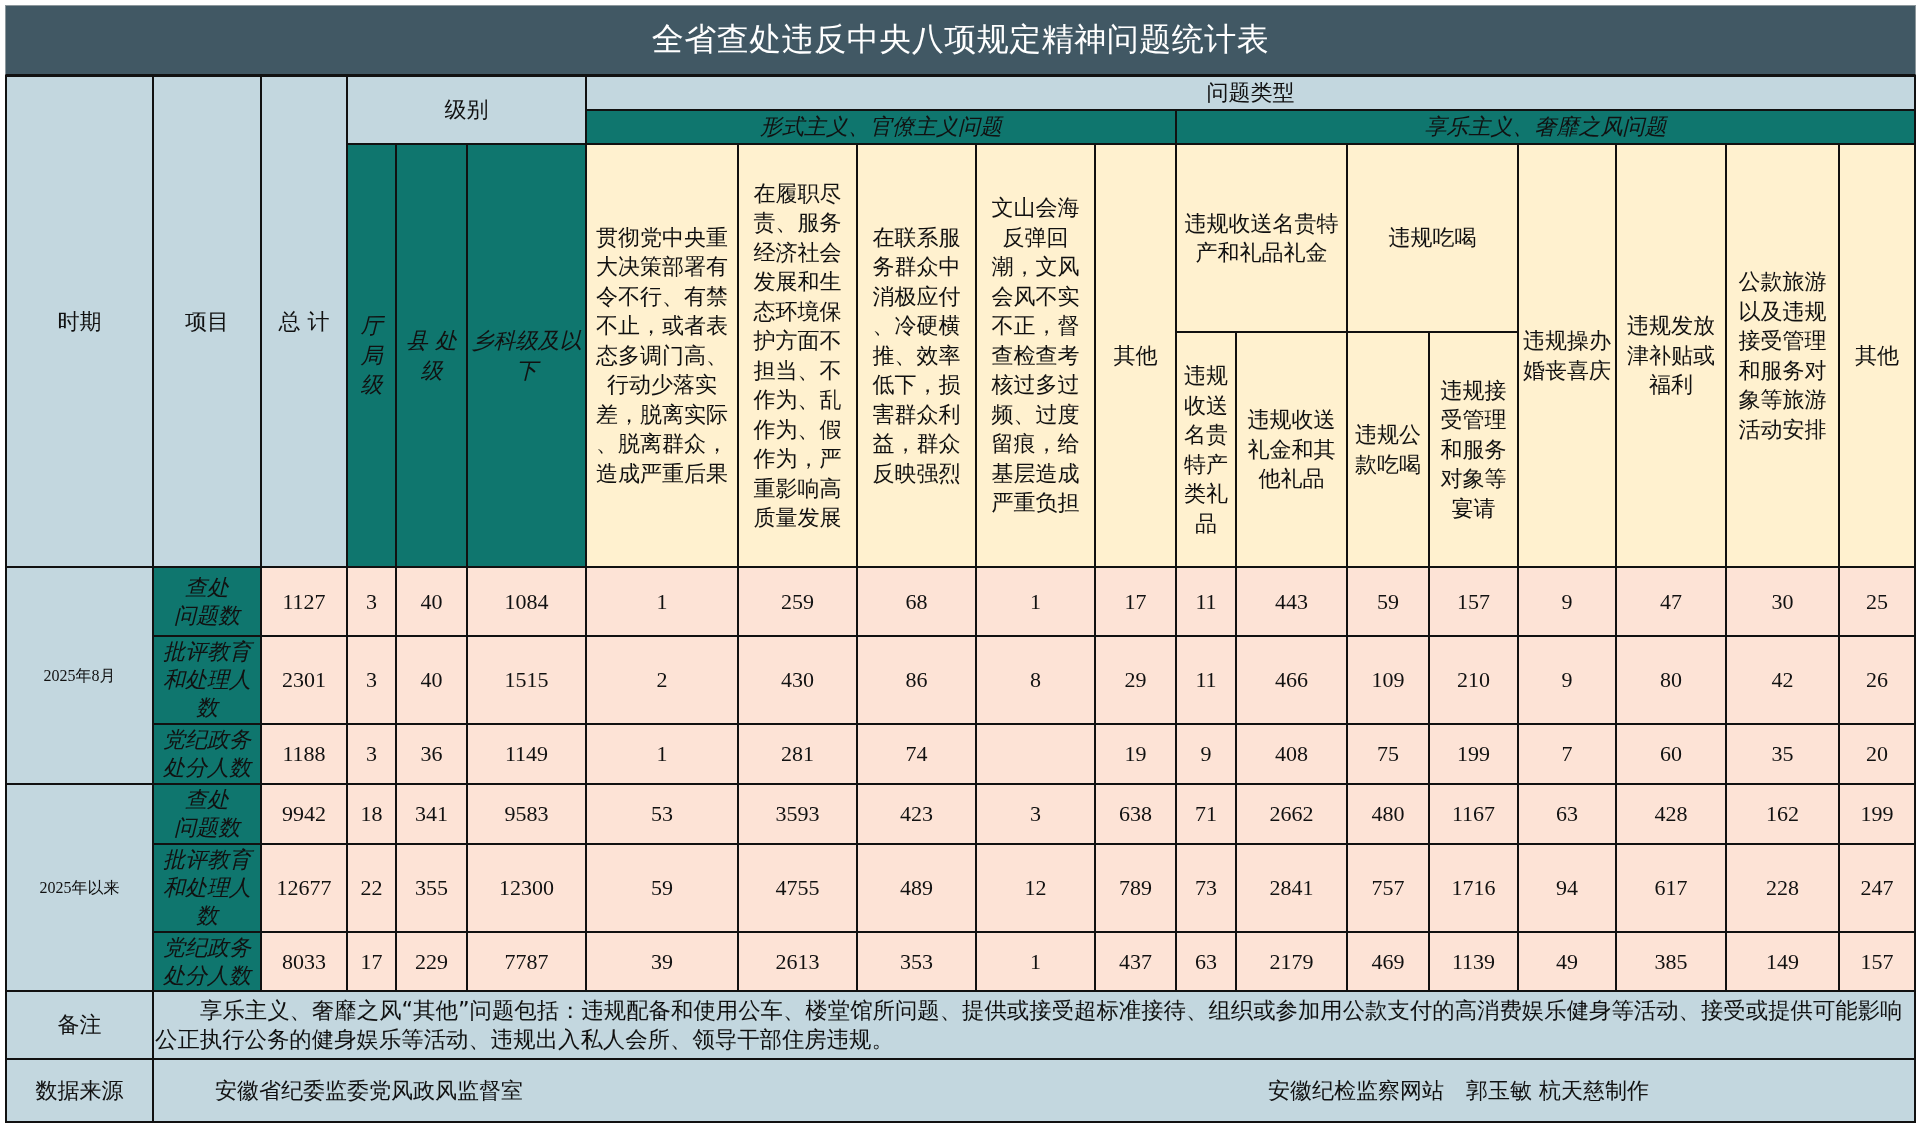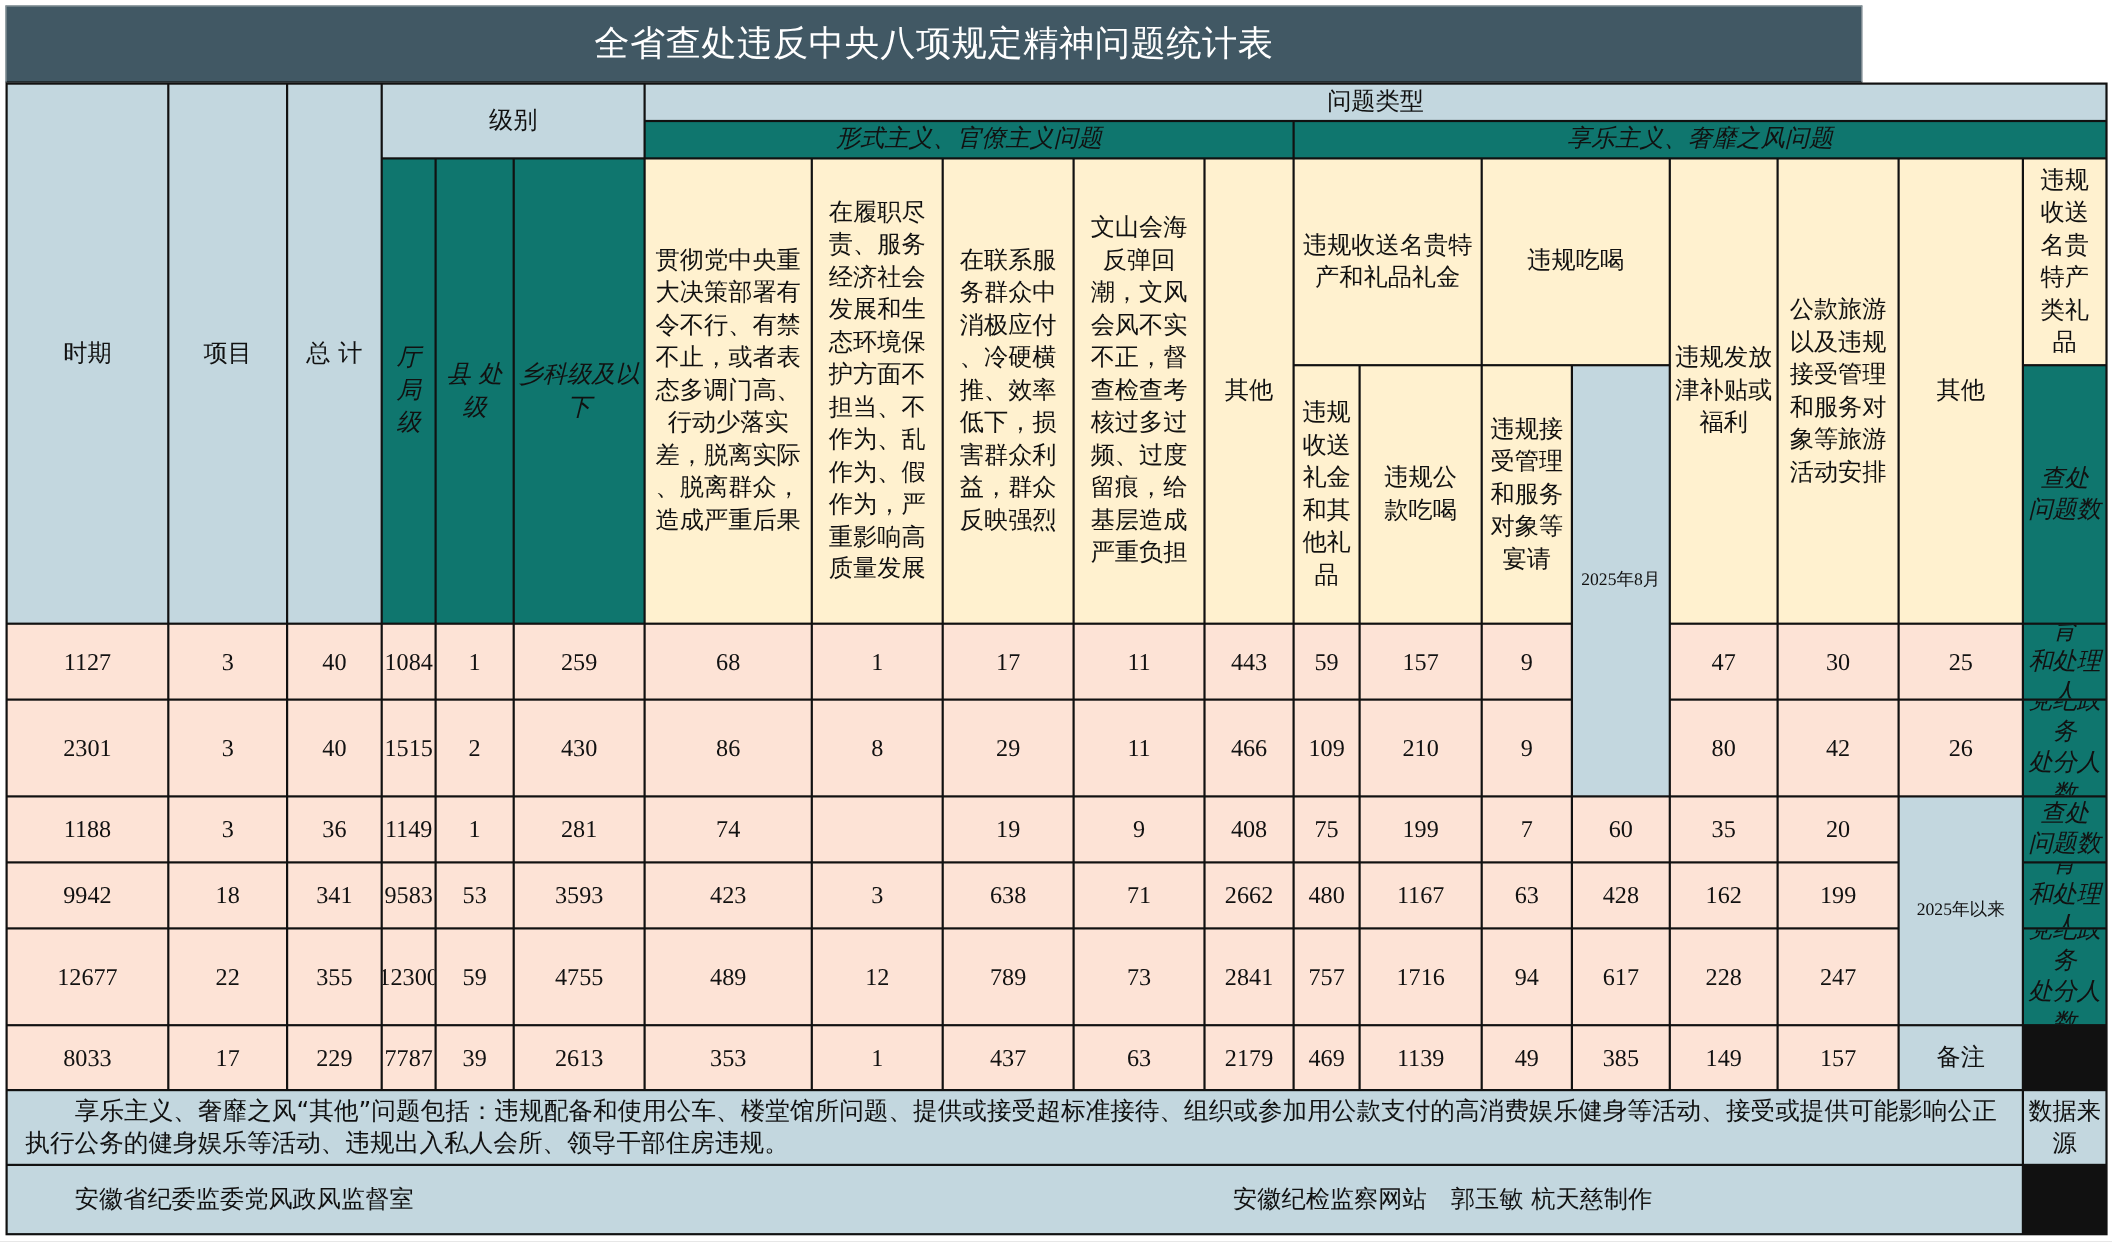--- a/index.html
+++ b/index.html
@@ -2,21 +2,21 @@
 <html><head>
 <meta charset="utf-8">
 <style>
   html, body { margin: 0; padding: 0; }
   body {
     width: 1920px; height: 1129px; position: relative; overflow: hidden;
     background: #ffffff; color: #111111;
     font-family: "DejaVu Sans", sans-serif;
   }
   .title-bar {
-    position: absolute; left: 5px; top: 5px; width: 1688px; height: 70px;
+    position: absolute; left: 5px; top: 5px; width: 1911px; height: 70px;
     box-sizing: border-box; background: #415864;
     border: 1px solid #8c979c; border-bottom: 1px solid #111111;
     display: flex; align-items: center; justify-content: center;
   }
   .title-bar .title-text {
     color: #ffffff; font-size: 32px; letter-spacing: 0.5px;
     font-family: "DejaVu Sans", sans-serif;
   }
   .grid {
     position: absolute; left: 5px; top: 75px; padding: 2px;
@@ -41,21 +41,21 @@
   .cs3 { grid-column: span 3; }
   .cs5 { grid-column: span 5; }
   .cs8 { grid-column: span 8; }
   .cs13 { grid-column: span 13; }
   .cs18 { grid-column: span 18; }
   .num { font-family: "Liberation Serif", serif; font-size: 22px; }
   .period .t { font-family: "Liberation Serif", serif; font-size: 16px; }
   .item { line-height: 28px; }
   .notes { justify-content: flex-start; }
   .notes p {
-    margin: 0; padding: 0 4px 0 16px; width: 100%; box-sizing: border-box;
+    margin: 0; padding: 0 4px 0 1px; width: 100%; box-sizing: border-box;
     text-align: left; text-indent: 45px; font-size: 22.4px; line-height: 29px;
   }
   .source { position: relative; }
   .source .src-org, .source .src-credit {
     position: absolute; top: 50%; transform: translateY(-50%);
     white-space: pre; font-size: 22px;
   }
   .source .src-org { left: 61px; }
   .source .src-credit { left: 1114px; }
 </style>
@@ -155,20 +155,24 @@
     </div>
   <div class="cell yel rs2">
       <span class="t">其他</span>
     </div>
   <div class="cell yel cs2">
       <span class="t">违规收送名贵特
 产和礼品礼金</span>
     </div>
   <div class="cell yel cs2">
       <span class="t">违规吃喝</span>
+    </div>
+  <div class="cell yel rs2">
+      <span class="t">违规操办
+婚丧喜庆</span>
     </div>
   <div class="cell yel rs2">
       <span class="t">违规发放
 津补贴或
 福利</span>
     </div>
   <div class="cell yel rs2">
       <span class="t">公款旅游
 以及违规
 接受管理

